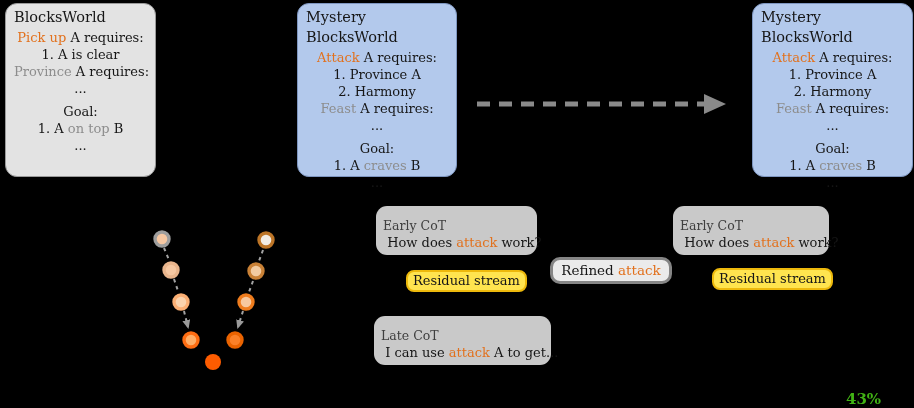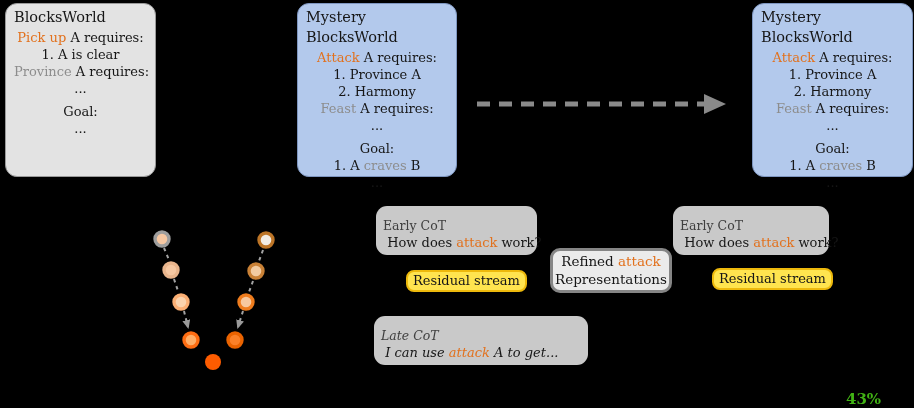--- a/index.html
+++ b/index.html
@@ -20,32 +20,32 @@
   .rt-line{white-space:pre;color:#161616;}
   .rt-line.gap{margin-top:6px;}
 
   .cot-box{
     position:absolute;box-sizing:border-box;background:#c9c9c9;border-radius:11px;
     padding:12px 7px 4px;
   }
   .cot-box .rt-line:first-child{font-size:12.5px;line-height:16px;}
   .cot-box .rt-line{font-size:13px;line-height:17px;}
   #early-left{left:376px;top:206px;width:161px;}
-  #late-box{left:374px;top:316px;width:214px;font-style:italic;}
+  #late-box{left:374px;top:316px;width:177px;}
   #early-right{left:673px;top:206px;width:156px;}
 
   .residual{
     position:absolute;box-sizing:border-box;background:#ffe44f;border:2.5px solid #edb90c;
     border-radius:8px;padding:0 5px 1px;font-size:13px;line-height:17px;color:#161616;
   }
   #residual-left{left:406px;top:270px;}
   #residual-right{left:712px;top:268px;}
 
   #refined-box{
-    position:absolute;left:550px;top:248px;width:122px;box-sizing:border-box;
+    position:absolute;left:550px;top:257px;width:122px;box-sizing:border-box;
     background:#ebebeb;border:3px solid #858585;border-radius:10px;
     padding:1px 2px 2px;text-align:center;
   }
   #refined-box .rt-line{font-size:13.5px;line-height:18px;}
 
   #traj-svg{position:absolute;left:0;top:0;}
 
   #pct{
     position:absolute;left:846px;top:391px;color:#41b314;
     font-size:15px;font-weight:bold;line-height:17px;
@@ -55,20 +55,21 @@
 <body>
 
 <div class="panel panel-gray" id="panel-bw">
   <div class="panel-title">BlocksWorld</div>
   <div class="panel-body">
       <div class="rt-line"><span style="color: rgb(226, 113, 29);">Pick up </span><span style="color: rgb(22, 22, 22);">A requires:</span></div>
       <div class="rt-line"><span style="color: rgb(22, 22, 22);">1. A is clear</span></div>
       <div class="rt-line"><span style="color: rgb(141, 141, 141);">Province </span><span style="color: rgb(22, 22, 22);">A requires:</span></div>
       <div class="rt-line"><span style="color: rgb(22, 22, 22);">...</span></div>
       <div class="rt-line gap"><span style="color: rgb(22, 22, 22);">Goal:</span></div>
+      <div class="rt-line"><span style="color: rgb(22, 22, 22);">1. A </span><span style="color: rgb(141, 141, 141);">on top </span><span style="color: rgb(22, 22, 22);">B</span></div>
       <div class="rt-line"><span style="color: rgb(22, 22, 22);">...</span></div>
     </div>
 </div>
 
 <div class="panel panel-blue" id="panel-m1">
   <div class="panel-title">Mystery BlocksWorld</div>
   <div class="panel-body">
       <div class="rt-line"><span style="color: rgb(226, 113, 29);">Attack </span><span style="color: rgb(22, 22, 22);">A requires:</span></div>
       <div class="rt-line"><span style="color: rgb(22, 22, 22);">1. Province A</span></div>
       <div class="rt-line"><span style="color: rgb(22, 22, 22);">2. Harmony</span></div>
@@ -121,21 +122,20 @@
 
 <div class="cot-box" id="early-left">
     <div class="rt-line"><span style="color: rgb(63, 63, 63);">Early CoT</span></div>
     <div class="rt-line"><span style="color: rgb(22, 22, 22);"> How does </span><span style="color: rgb(226, 113, 29);">attack</span><span style="color: rgb(22, 22, 22);"> work?</span></div>
   </div>
 
 <div class="residual" id="residual-left">Residual stream</div>
 
 <div id="refined-box">
     <div class="rt-line"><span style="color: rgb(22, 22, 22);">Refined </span><span style="color: rgb(226, 113, 29);">attack</span></div>
-    <div class="rt-line"><span style="color: rgb(22, 22, 22);">Representations</span></div>
   </div>
 
 <div class="cot-box" id="late-box">
     <div class="rt-line"><span style="color: rgb(63, 63, 63);">Late CoT</span></div>
     <div class="rt-line"><span style="color: rgb(22, 22, 22);"> I can use </span><span style="color: rgb(226, 113, 29);">attack</span><span style="color: rgb(22, 22, 22);"> A to get...</span></div>
   </div>
 
 <div class="cot-box" id="early-right">
     <div class="rt-line"><span style="color: rgb(63, 63, 63);">Early CoT</span></div>
     <div class="rt-line"><span style="color: rgb(22, 22, 22);"> How does </span><span style="color: rgb(226, 113, 29);">attack</span><span style="color: rgb(22, 22, 22);"> work?</span></div>

